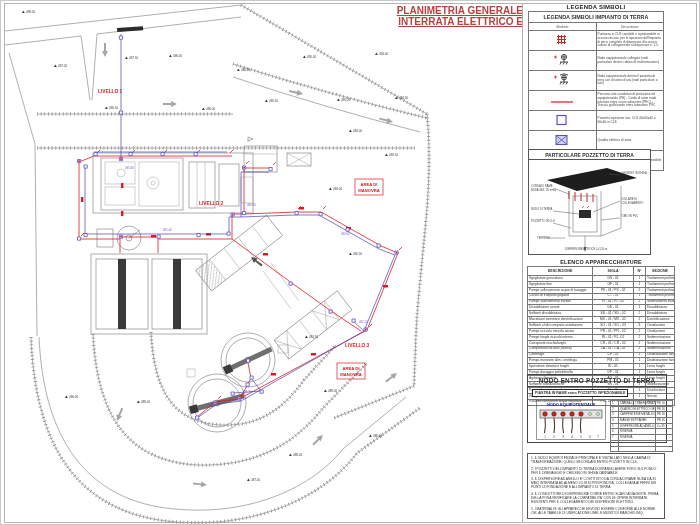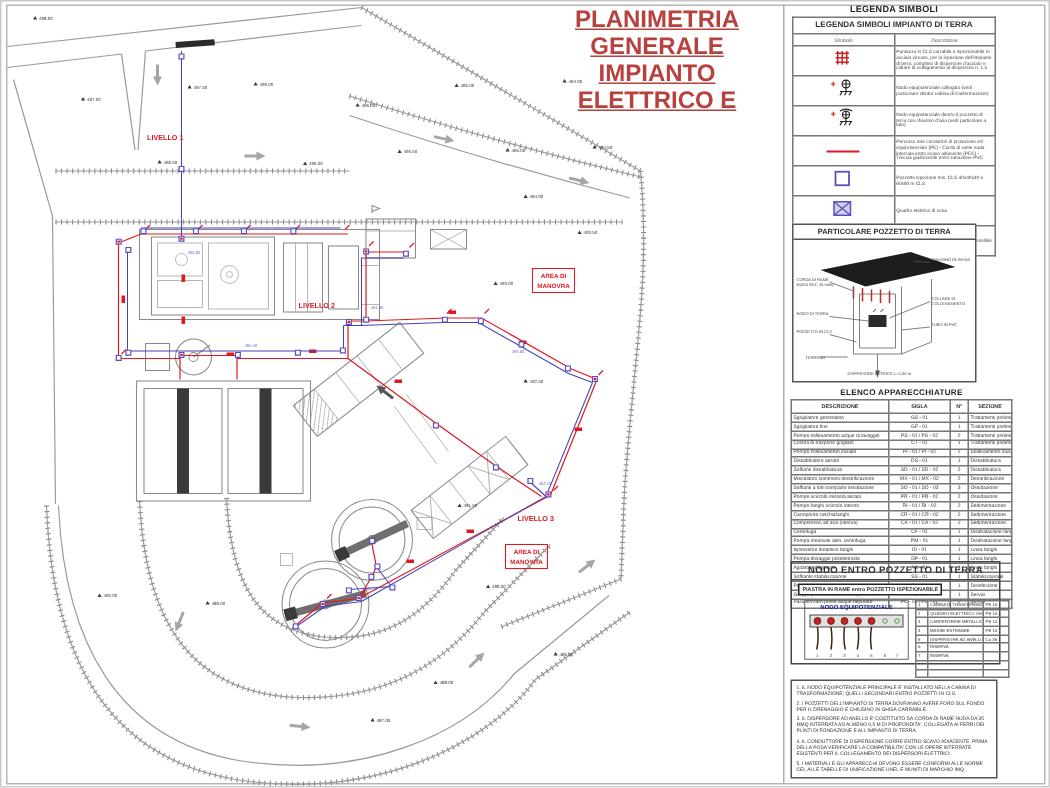--- a/index.html
+++ b/index.html
@@ -3,22 +3,22 @@
 <meta charset="utf-8">
 <style>
   html,body{margin:0;padding:0;background:#e8e8e8;}
   .stage{position:relative;width:700px;height:525px;background:#ffffff;
          font-family:"Liberation Sans",sans-serif;overflow:hidden;
          border:1px solid #c9c9c9;box-sizing:border-box;}
   .frame{position:absolute;left:3px;top:2px;width:691px;height:518px;
          border:1px solid #b5b5b5;pointer-events:none;}
   .plan-svg{position:absolute;left:0;top:0;}
   
-  .drawing-title{position:absolute;left:352px;top:4px;width:170px;text-align:center;
-      color:#b8413e;font-weight:bold;font-size:16px;line-height:1.12;}
+  .drawing-title{position:absolute;left:352px;top:4px;width:170px;text-align:right;
+      color:#b8413e;font-weight:bold;font-size:10px;line-height:1.12;}
   .drawing-title span{display:block;text-decoration:underline;}
   
   .sb{position:absolute;box-sizing:border-box;color:#333;}
   .sb-sep{position:absolute;left:521px;top:2px;width:1px;height:519px;background:#adadad;}
   .sec-title{font-size:6px;font-weight:bold;text-align:center;color:#222;letter-spacing:.2px;}
   table{border-collapse:collapse;table-layout:fixed;width:100%;}
   td,th{border:0.5px solid #777;padding:0.5px 1px;vertical-align:middle;overflow:hidden;}
   
   .legend-table{margin-top:1px;}
   .legend-table .ttl{font-size:5.4px;font-weight:bold;text-align:center;height:9px;}
@@ -347,21 +347,21 @@
         <text x="162" y="230" class="nlab">495.40</text>
         <text x="246" y="205" class="nlab">494.90</text>
         <text x="340" y="234" class="nlab">493.60</text>
         <text x="358" y="322" class="nlab">492.10</text>
         <text x="242" y="392" class="nlab">491.70</text>
       </g>
   </svg>
 
   <div class="drawing-title">
     <span>PLANIMETRIA GENERALE</span>
-    <span>IMPIANTO ELETTRICO E</span>
+    <span>INTERRATA ELETTRICO E</span>
   </div>
 
   <div class="sb-sep"></div>
 
   <div class="sb" style="left:527px;top:3px;width:136px;">
     <div class="sec-title">LEGENDA SIMBOLI</div>
     <table class="legend-table">
       <tbody>
           <tr>
             <td class="ttl" colspan="2">LEGENDA SIMBOLI IMPIANTO DI TERRA</td>

